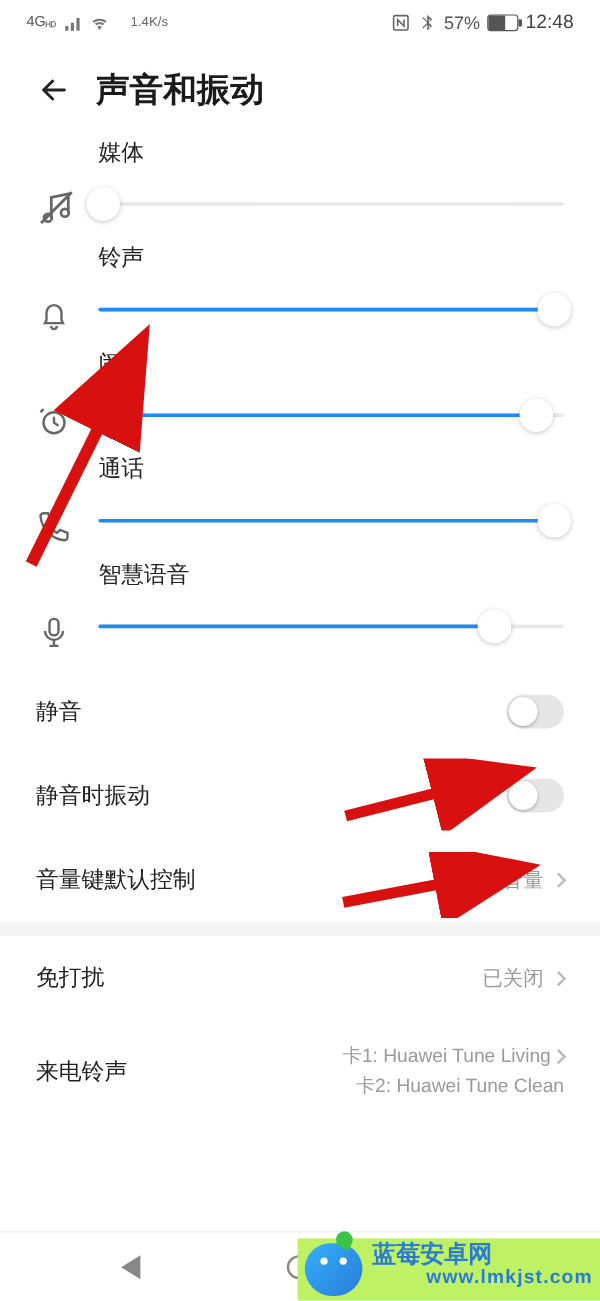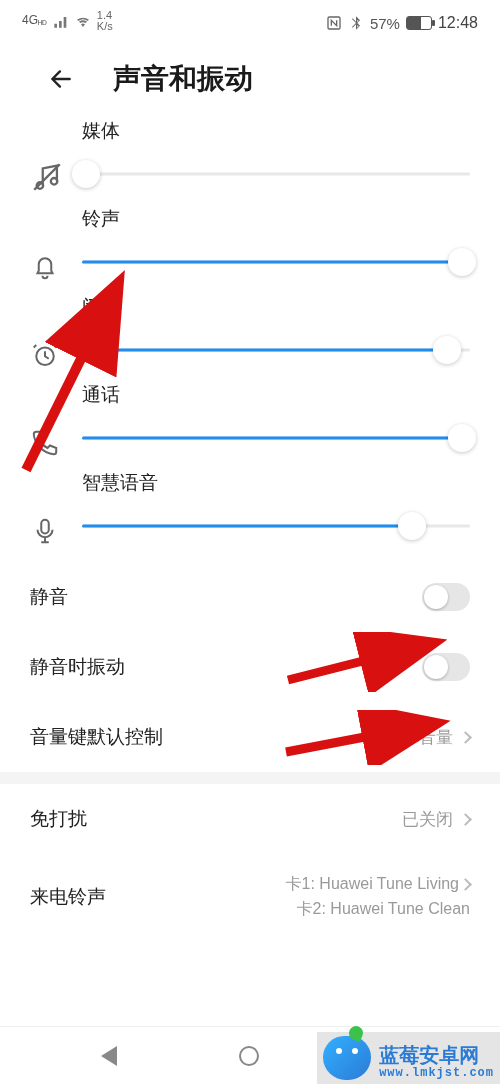--- a/index.html
+++ b/index.html
@@ -8,31 +8,31 @@
       font-family: -apple-system, "PingFang SC", "Microsoft YaHei", sans-serif;
       color: #1a1a1a; position: relative; overflow: hidden;
     }
 
     
     .status-bar {
       display: flex; justify-content: space-between; align-items: flex-end;
       padding: 10px 22px 6px; font-size: 15px; color: #555;
     }
     .status-left, .status-right { display: flex; align-items: center; gap: 6px; }
-    .stack { display: flex; flex-direction: column; line-height: 1; font-size: 11px; color: #666; }
+    .stack { display: flex; flex-direction: row; line-height: 1; font-size: 11px; color: #666; margin-left: 12px; }
     .network { font-size: 12px; }
     .battery-wrap { display: flex; align-items: center; gap: 2px; }
     .battery { width: 26px; height: 14px; border: 1.3px solid #555; border-radius: 3px; position: relative; }
     .battery::after { content: ""; position: absolute; right: -4px; top: 3px; width: 2.5px; height: 6px; background: #555; border-radius: 1px; }
     .battery-fill { height: 100%; width: 57%; background: #555; border-radius: 1px 0 0 1px; }
     .clock { font-size: 16px; color: #444; }
     .wifi-ico, .nfc-ico, .bt-ico { width:16px; height:16px; display:inline-block; }
 
     
-    .header { display: flex; align-items: center; gap: 37px; padding: 22px 46px 16px; }
+    .header { display: flex; align-items: center; gap: 20px; padding: 22px 30px 16px; }
     .back-arrow { width: 30px; height: 30px; display:flex; align-items:center; justify-content:center; }
     .title { font-size: 28px; font-weight: 600; }
 
     
     .sliders { padding: 4px 0; }
     .slider-row {
       display: flex; align-items: flex-end; padding: 0 30px; margin-bottom: 12px;
     }
     .slider-icon {
       width: 52px; flex-shrink: 0; display: flex; align-items: center; padding-top: 38px;
@@ -82,43 +82,42 @@
     .nav-tri {
       width: 0; height: 0; border-top: 10px solid transparent;
       border-bottom: 10px solid transparent; border-right: 16px solid #888;
     }
     .nav-circ { width: 20px; height: 20px; border: 2.5px solid #888; border-radius: 50%; }
     .nav-sq  { width: 18px; height: 18px; border: 2.5px solid #888; border-radius: 3px; }
 
     
     .corner-logo {
       position: absolute; right: 0; bottom: 0;
-      display: flex; align-items: flex-end; gap: 8px; padding: 4px 6px;
-      background: #e5e5e5;
-      font-family: Liberation Mono, monospace;
+      display: flex; align-items: flex-start; gap: 8px; padding: 4px 6px;
+      background: #bef264;
     }
     .logo-bean {
       width: 48px; height: 44px; border-radius: 26px 26px 28px 28px;
       background: linear-gradient(135deg, #33b0ff, #2a7bd6);
       position: relative;
     }
     .logo-bean::before, .logo-bean::after{
       content:""; position:absolute; top:12px; width:6px; height:6px;
       background:#fff; border-radius:50%;
     }
     .logo-bean::before{left:13px} .logo-bean::after{right:13px}
     .logo-stalk{
       position:absolute; top:-10px; right:8px; width:14px; height:14px;
       border-radius:50% 50% 0 50%; background:#3cc24a; transform:rotate(25deg);
     }
     .logo-text {
       display: flex; flex-direction: column; line-height: 1.05;
       font-size: 20px; font-weight: 600; color: #2a7bd6;
     }
-    .logo-sub  { font-size: 12px; letter-spacing: 1px; color: #2a7bd6; }
+    .logo-sub  { font-size: 16px; letter-spacing: 1px; color: #2a7bd6; margin-left: 45px; }
 
     
     .annot-arrow { position: absolute; pointer-events: none; }
   </style>
 </head>
 <body>
 
 <div class="status-bar">
   <div class="status-left">
     <span class="network">

